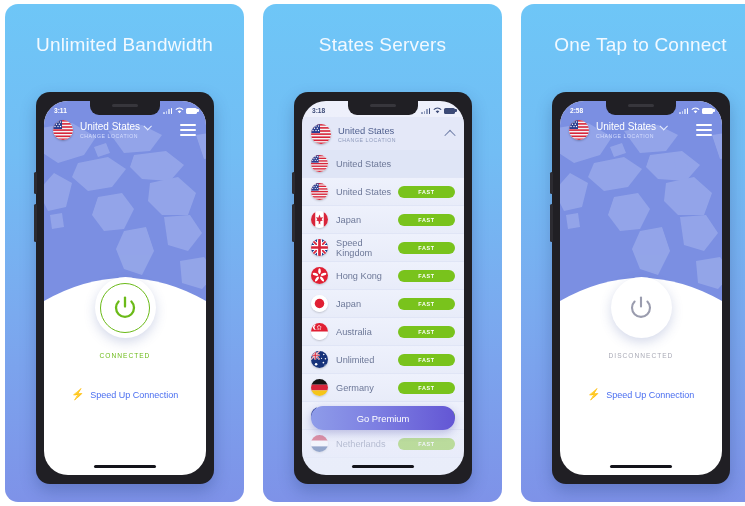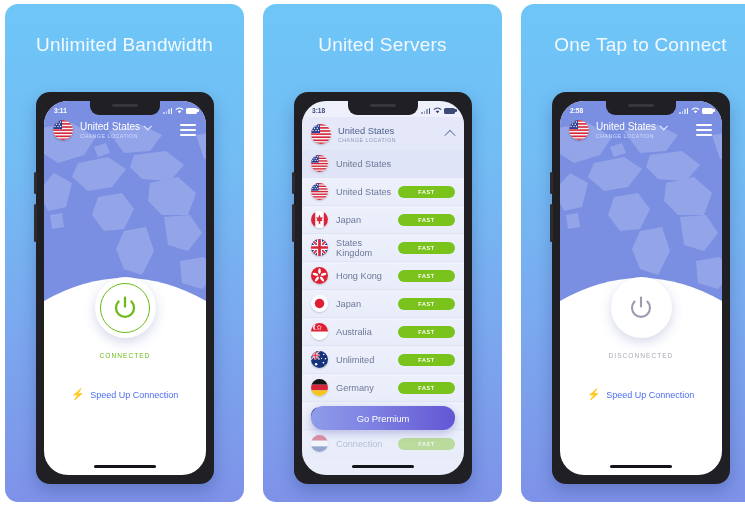--- a/index.html
+++ b/index.html
@@ -349,21 +349,21 @@
             <span>Speed Up Connection</span>
           </div>
         </div>
 
         <div class="home-ind"></div>
       </div>
     </div>
   </div>
 
   <div class="panel">
-    <div class="panel-title">United Servers</div>
+    <div class="panel-title">States Servers</div>
 
     <div class="phone">
       <div class="screen list-screen">
 
         <div class="notch">
           <div class="notch-speaker"></div>
         </div>
 
         <div class="list-status">
           <span>3:18</span>
@@ -491,21 +491,21 @@
           <div class="srow">
             <span class="flag">
                 <svg viewBox="0 0 20 20">
                   <rect width="20" height="20" fill="#1b3a8c"></rect>
                   <path d="M0 0 L20 20 M20 0 L0 20" stroke="#fff" stroke-width="4"></path>
                   <path d="M0 0 L20 20 M20 0 L0 20" stroke="#d8253a" stroke-width="2"></path>
                   <path d="M10 0 V20 M0 10 H20" stroke="#fff" stroke-width="6"></path>
                   <path d="M10 0 V20 M0 10 H20" stroke="#d8253a" stroke-width="3.2"></path>
                 </svg>
               </span>
-            <span class="s-name">States Kingdom</span>
+            <span class="s-name">Speed Kingdom</span>
             <span class="badge">FAST</span>
           </div>
 
           <div class="srow">
             <span class="flag">
                 <svg viewBox="0 0 20 20">
                   <rect width="20" height="20" fill="#e01f33"></rect>
                   <g fill="#fff">
                     <ellipse cx="10" cy="5" rx="1.5" ry="3.4"></ellipse>
                     <ellipse cx="14.8" cy="8.6" rx="1.5" ry="3.4" transform="rotate(72 14.8 8.6)"></ellipse>
@@ -600,21 +600,21 @@
           </div>
 
           <div class="srow faded">
             <span class="flag">
                 <svg viewBox="0 0 20 20">
                   <rect width="20" height="6.7" fill="#c8102e"></rect>
                   <rect y="6.7" width="20" height="6.7" fill="#fff"></rect>
                   <rect y="13.4" width="20" height="6.6" fill="#21468b"></rect>
                 </svg>
               </span>
-            <span class="s-name">Connection</span>
+            <span class="s-name">Netherlands</span>
             <span class="badge">FAST</span>
           </div>
         </div>
 
         <div class="go-premium">Go Premium</div>
         <div class="home-ind"></div>
       </div>
     </div>
   </div>
 

